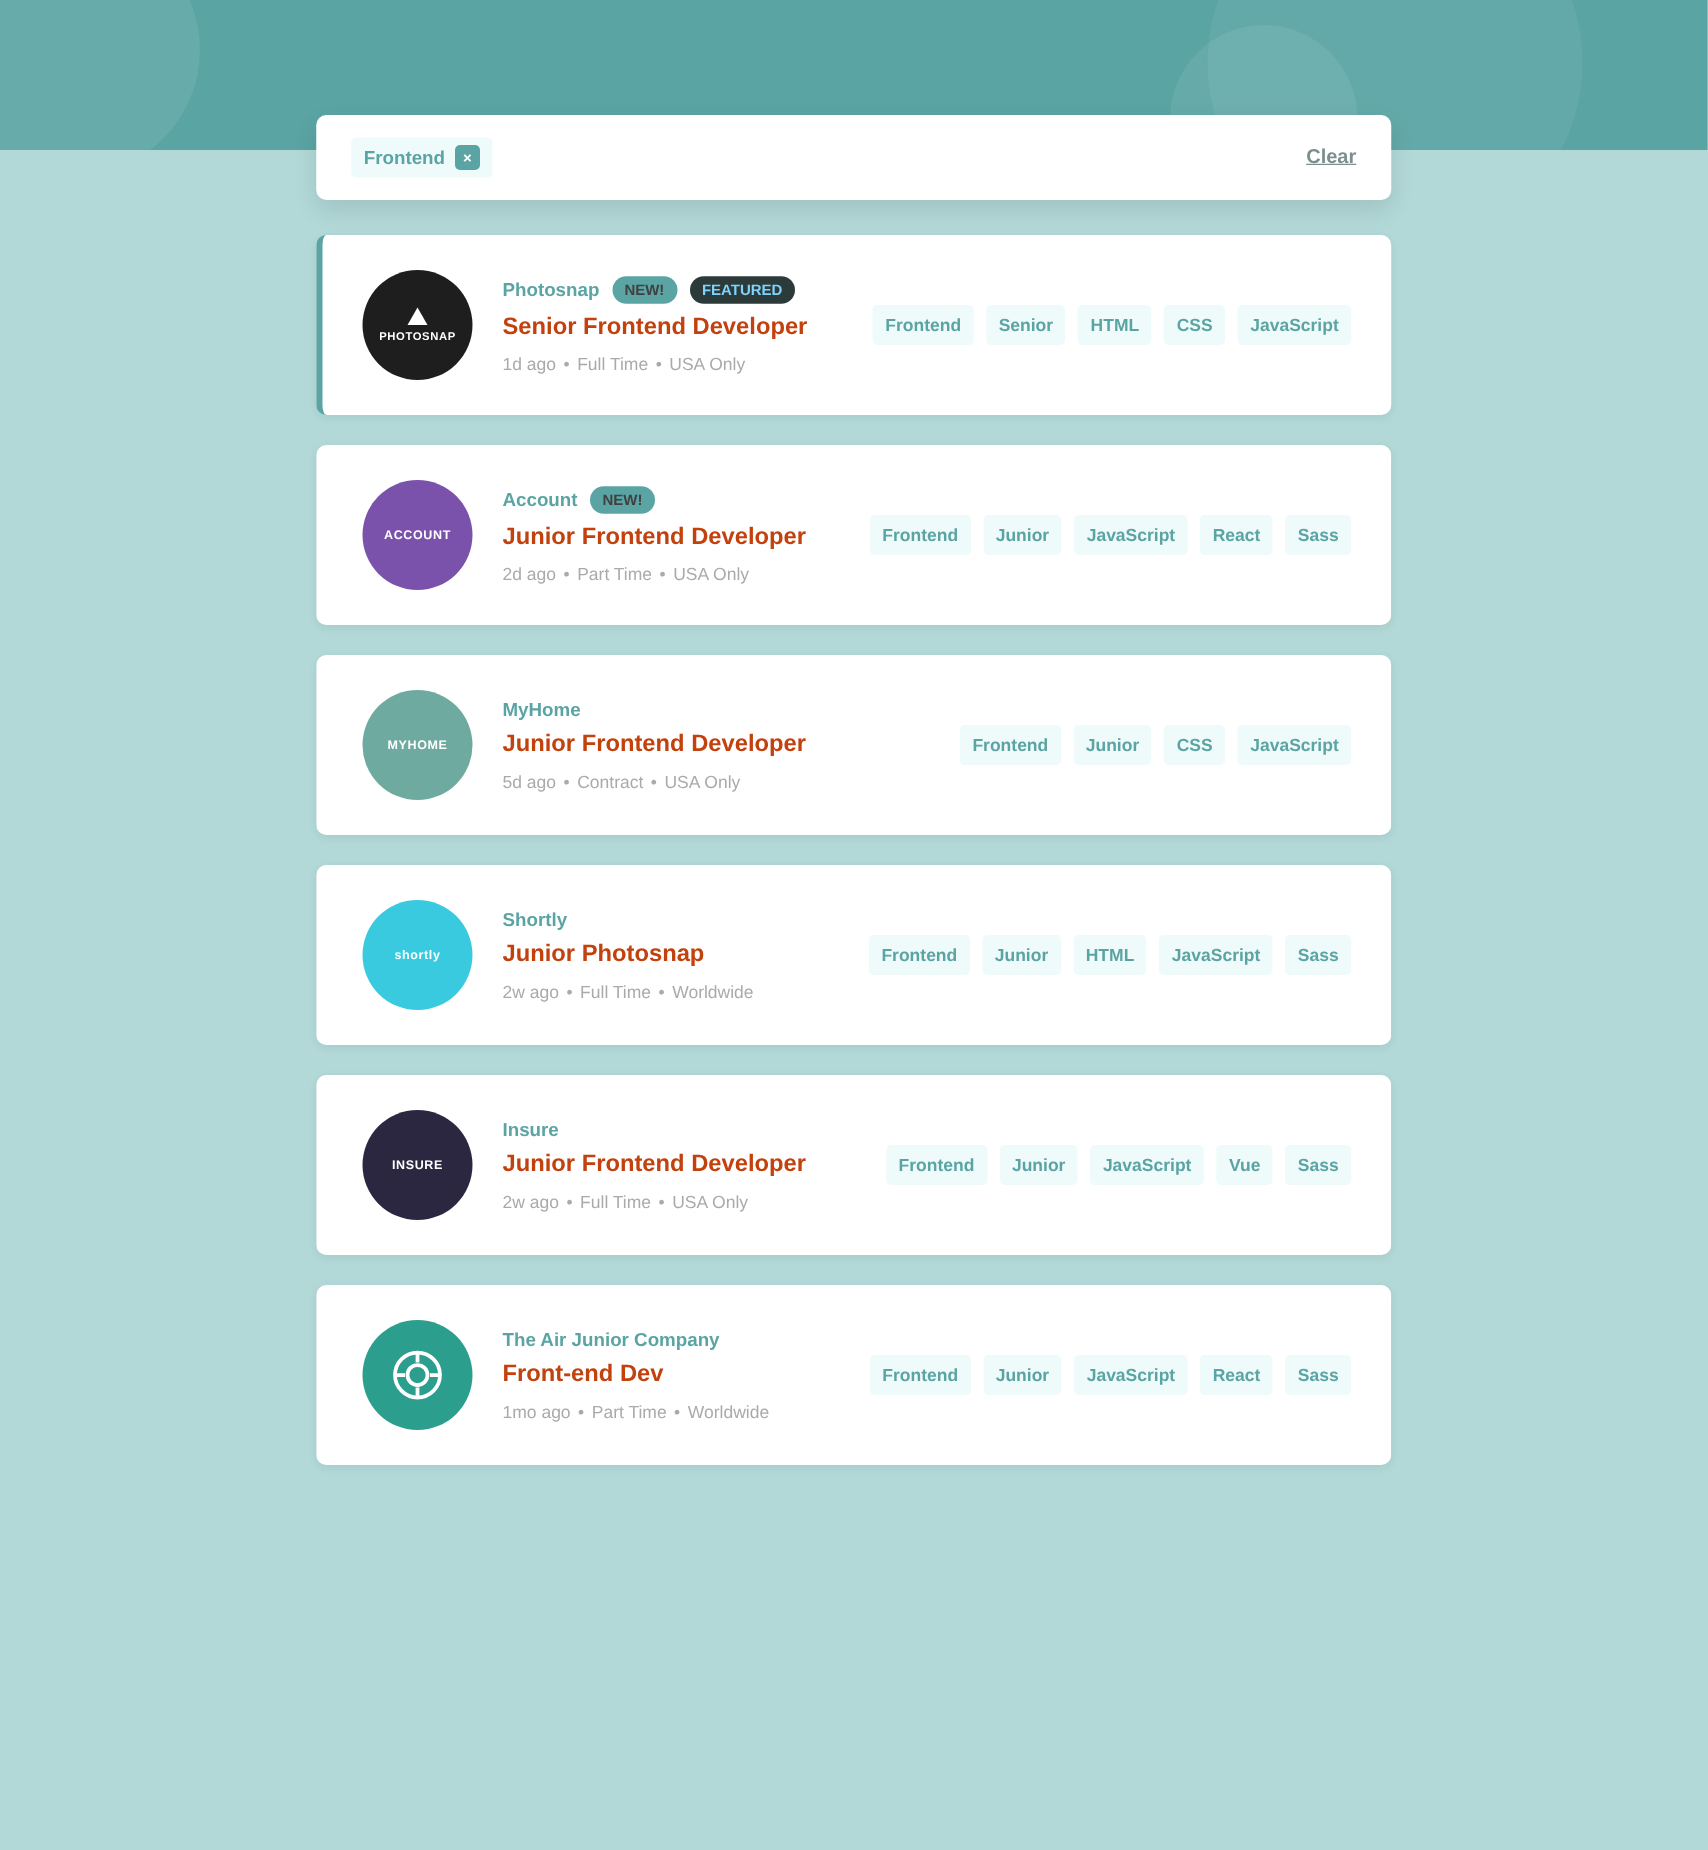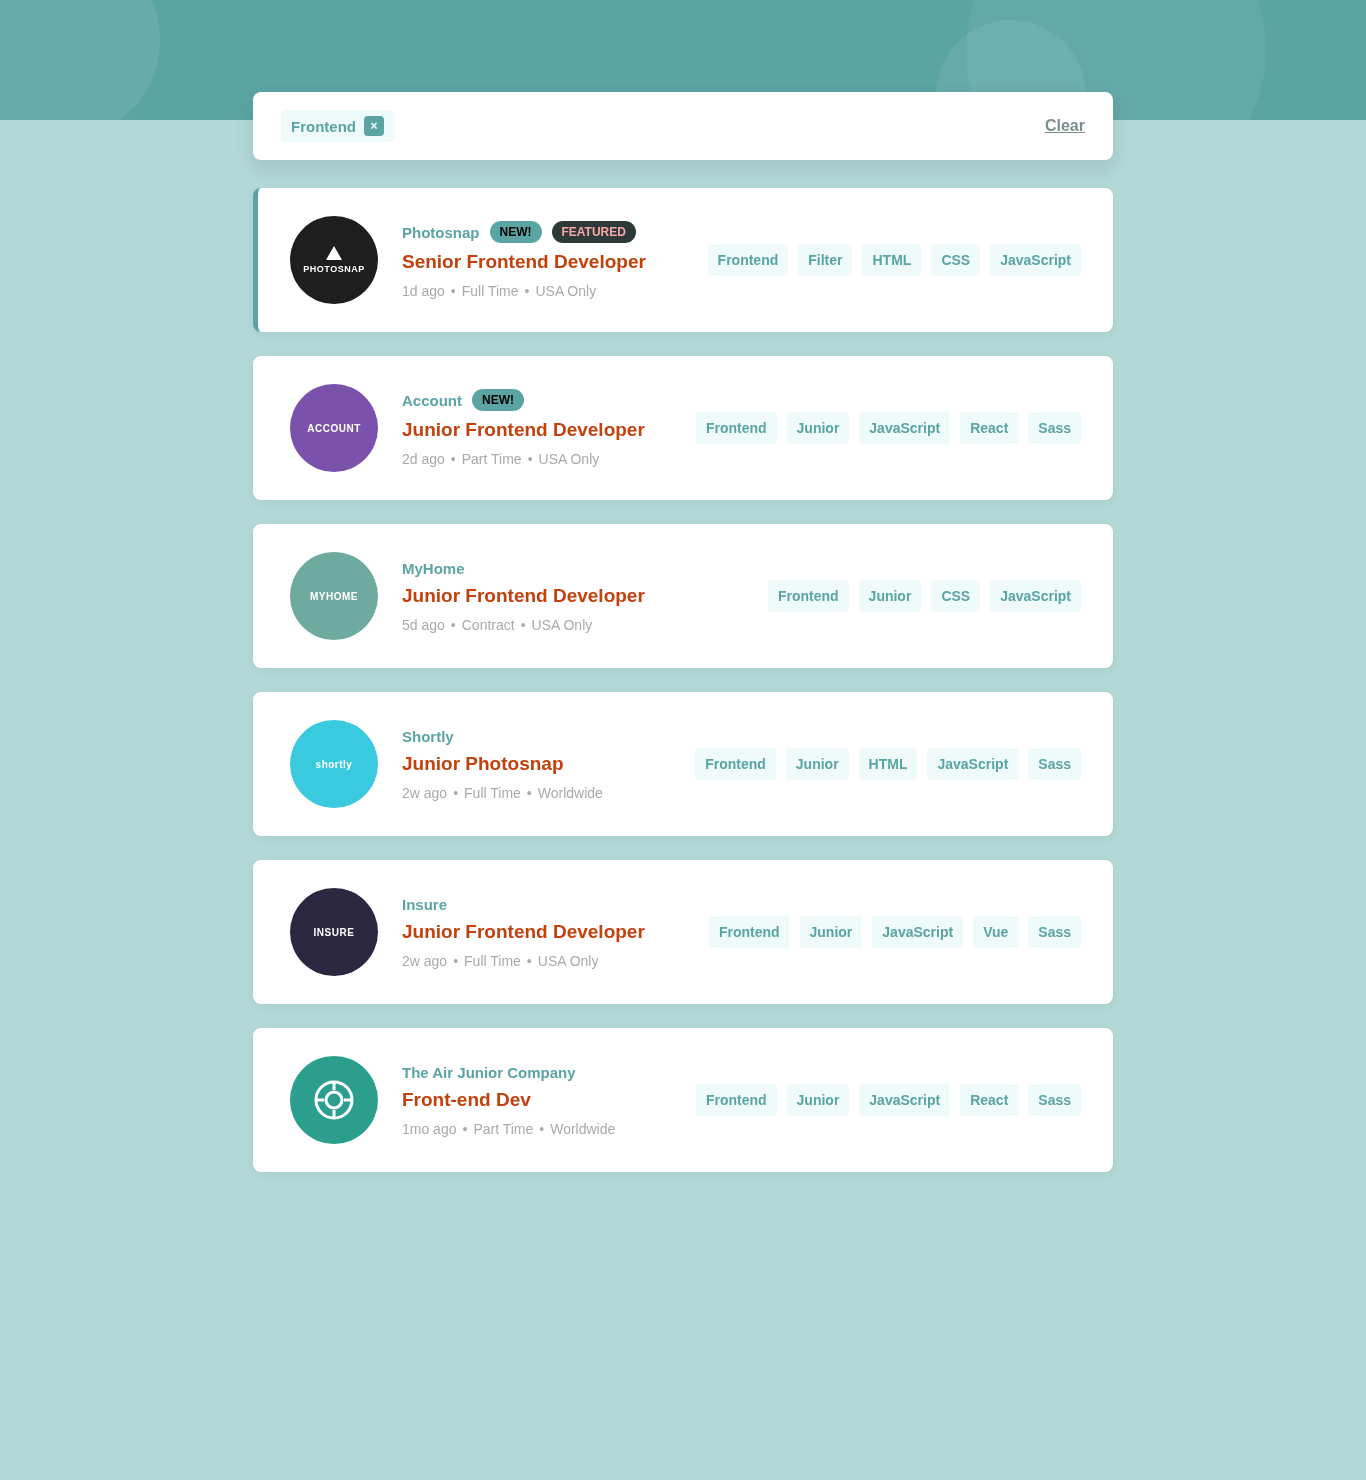--- a/index.html
+++ b/index.html
@@ -157,25 +157,25 @@
     }
     .badge {
       border-radius: 12px;
       padding: 4px 10px;
       font-size: 12px;
       font-weight: 700;
       text-transform: uppercase;
     }
     .badge-new {
       background: #5ba4a4;
-      color: #000000;
+      color: #404040;
     }
     .badge-featured {
       background: #2c3a3a;
-      color: #fca5a5;
+      color: #7dd3fc;
     }
     .job-title {
       font-size: 19px;
       font-weight: 700;
       color: #c2410c;
       margin-bottom: 10px;
       cursor: pointer;
     }
     .job-meta {
       display: flex;
@@ -259,21 +259,21 @@
         <span>1d ago</span>
         <span class="dot">•</span>
         <span>Full Time</span>
         <span class="dot">•</span>
         <span>USA Only</span>
       </div>
     </div>
 
     <div class="job-tags">
       <span class="tag">Frontend</span>
-        <span class="tag">Filter</span>
+        <span class="tag">Senior</span>
         <span class="tag">HTML</span>
         <span class="tag">CSS</span>
         <span class="tag">JavaScript</span>
     </div>
   </div>
     <div class="job-card">
     <div class="company-logo logo-account">
       <span style="font-size:10px;font-weight:900;text-align:center;line-height:1.3;">ACCOUNT</span>
     </div>
     <div class="job-info">

